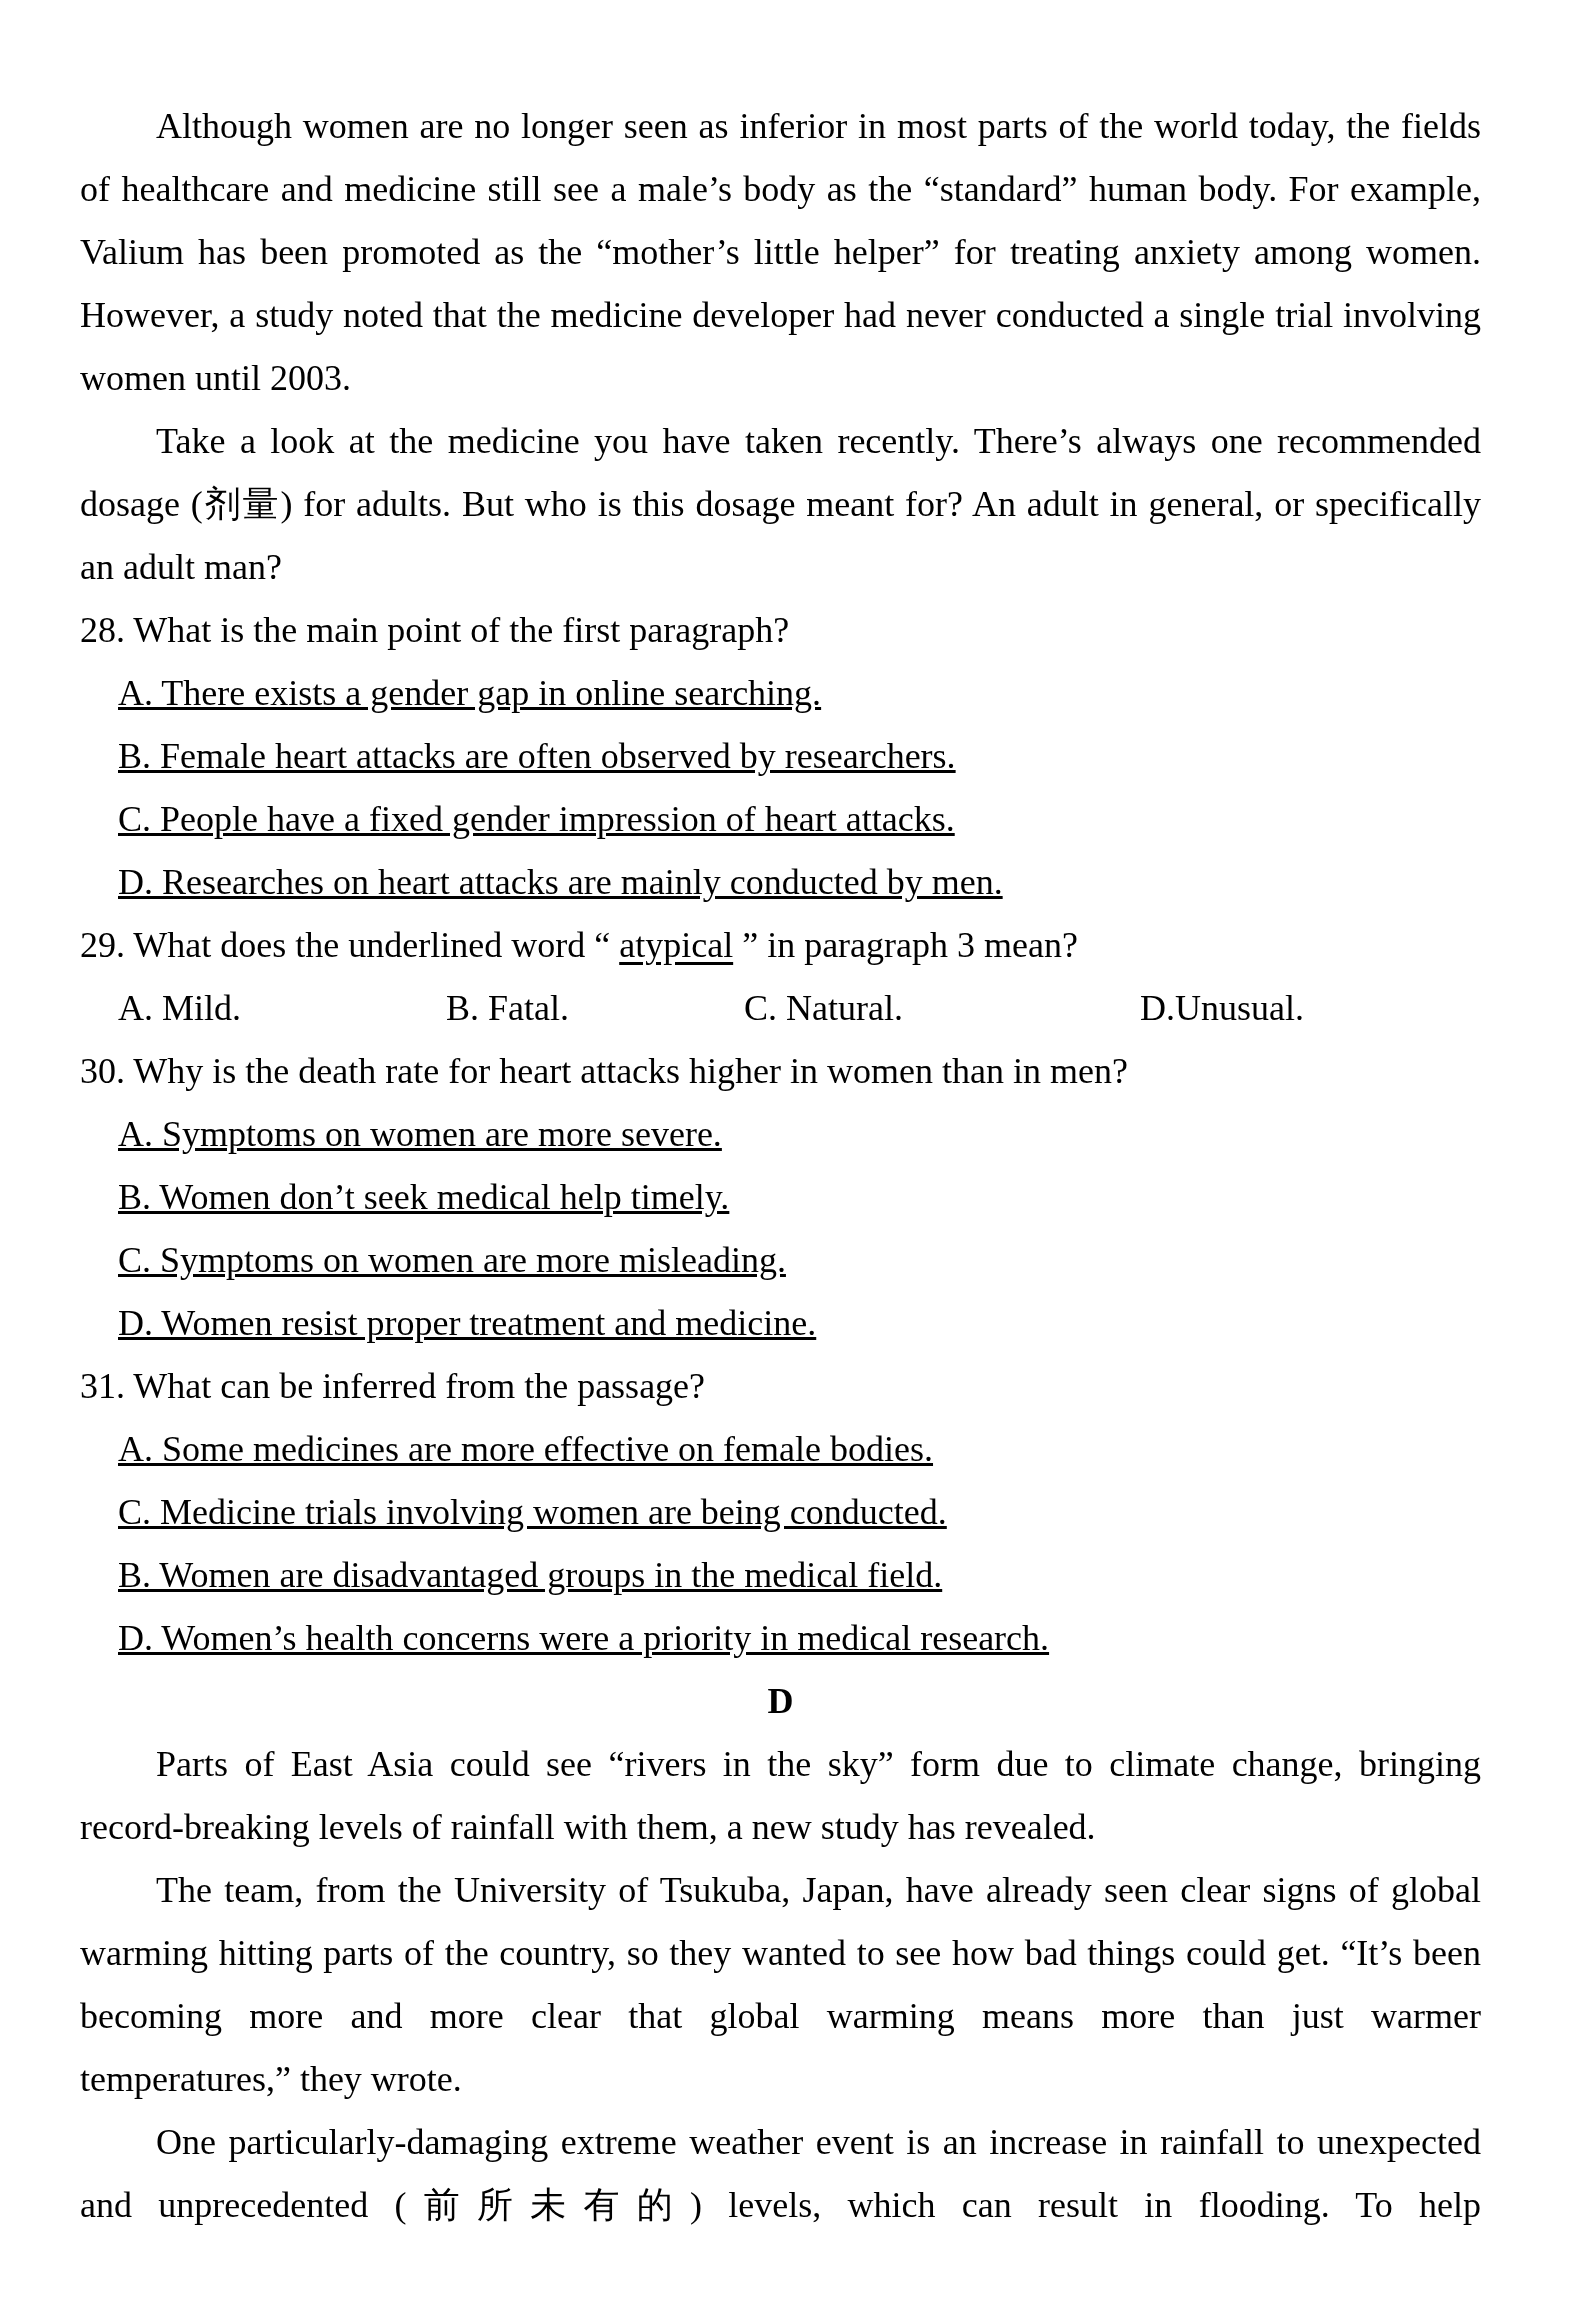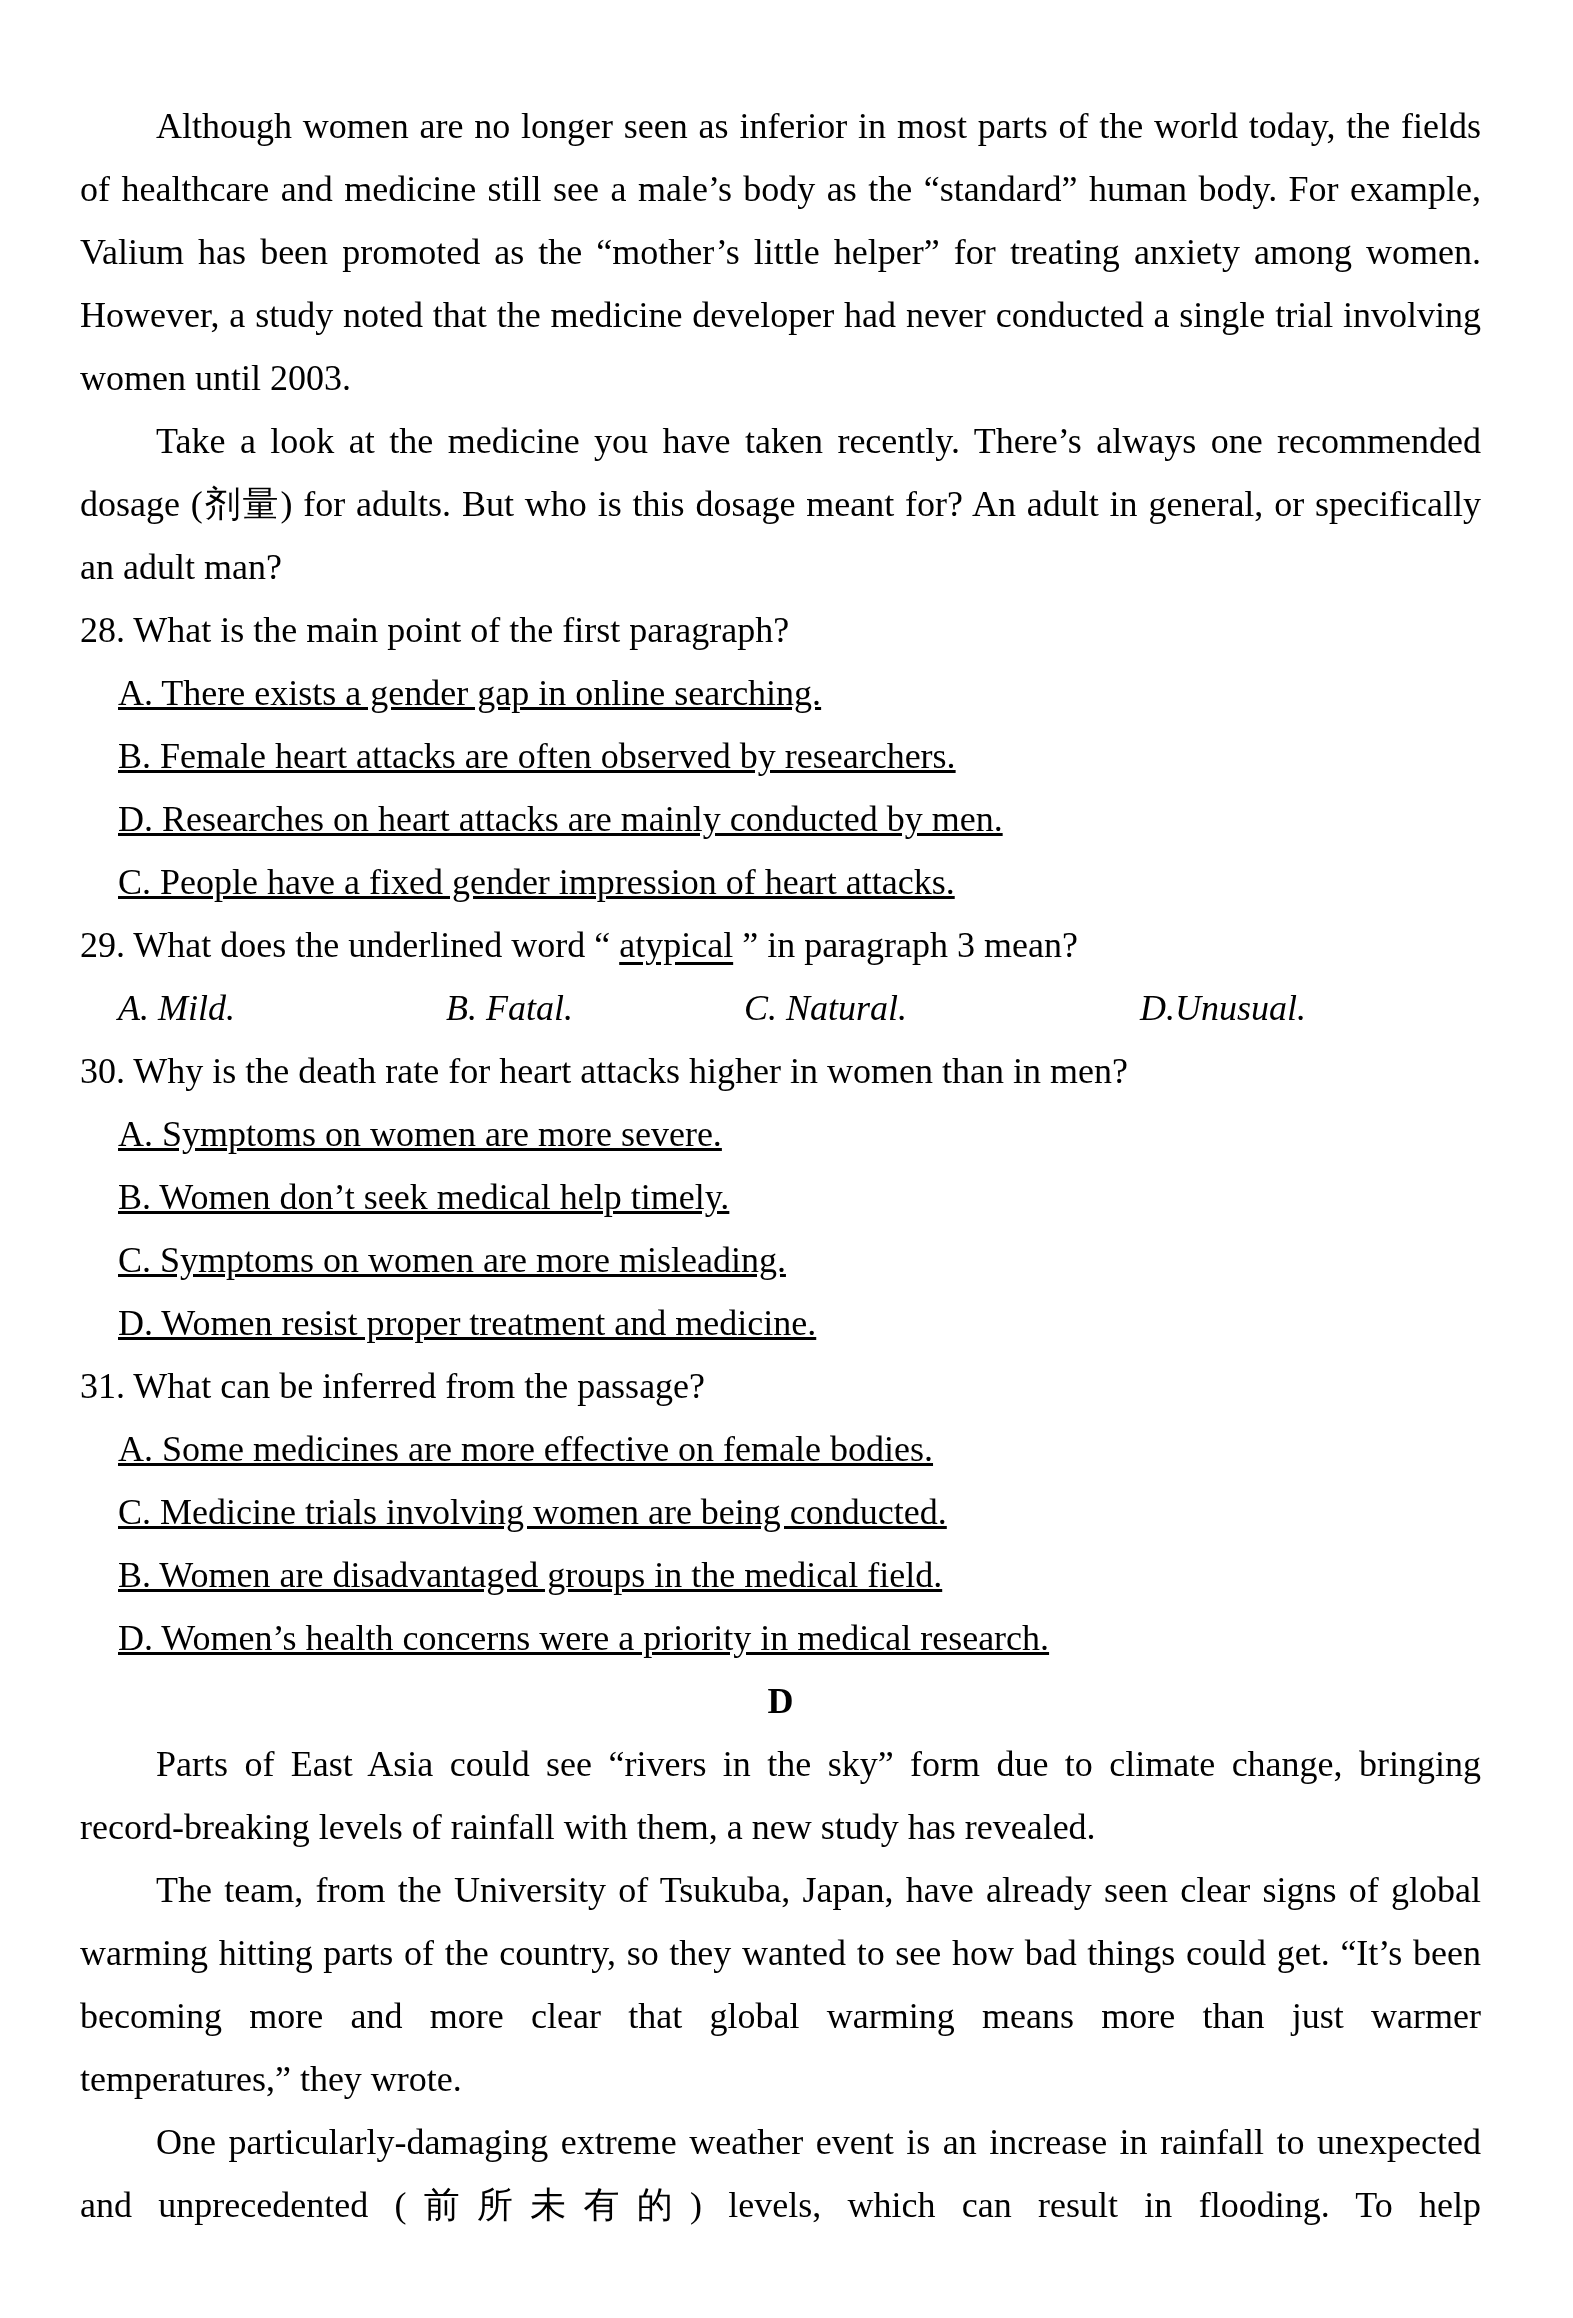--- a/index.html
+++ b/index.html
@@ -6,38 +6,38 @@
   body { width: 1574px; height: 2319px; overflow: hidden; position: relative; }
   .page {
     position: absolute; left: 80px; top: 95px; width: 1401px;
     font-family: "Liberation Serif", serif; font-size: 36px; color: #000;
     line-height: 63px;
   }
   .p { text-align: justify; text-align-last: left; margin: 0; text-indent: 76px; }
   .p.full-last { text-align-last: justify; }
   .q { margin: 0; white-space: nowrap; }
   .opt { margin: 0; padding-left: 38px; white-space: nowrap; text-decoration: underline; }
-  .opt-row { position: relative; height: 63px; font-style: italic; }
+  .opt-row { position: relative; height: 63px; }
   .opt-row span { position: absolute; top: 0; white-space: nowrap; }
   .section { text-align: center; font-weight: bold; margin: 0; }
   .ul { font-weight: normal; text-decoration: underline; text-decoration-thickness: 3.3px; text-underline-offset: 5px; }
 </style>
 </head>
 <body>
 
 <div class="page">
   <p class="p">Although women are no longer seen as inferior in most parts of the world today, the fields of healthcare and medicine still see a male’s body as the “standard” human body. For example, Valium has been promoted as the “mother’s little helper” for treating anxiety among women. However, a study noted that the medicine developer had never conducted a single trial involving women until 2003.</p>
   <p class="p">Take a look at the medicine you have taken recently. There’s always one recommended dosage (剂量) for adults. But who is this dosage meant for? An adult in general, or specifically an adult man?</p>
 
   <div>
     <p class="q">28. What is the main point of the first paragraph?</p>
     <p class="opt">A. There exists a gender gap in online searching.</p>
     <p class="opt">B. Female heart attacks are often observed by researchers.</p>
+    <p class="opt">C. People have a fixed gender impression of heart attacks.</p>
     <p class="opt">D. Researches on heart attacks are mainly conducted by men.</p>
-    <p class="opt">C. People have a fixed gender impression of heart attacks.</p>
   </div>
 
   <div>
     <p class="q"><span>29. What does the underlined word “ </span><span class="ul">atypical</span><span> ” in paragraph 3 mean?</span></p>
     <div class="opt-row">
       <span style="left:38px">A. Mild.</span>
       <span style="left:366px">B. Fatal.</span>
       <span style="left:664px">C. Natural.</span>
       <span style="left:1060px">D.Unusual.</span>
     </div>

